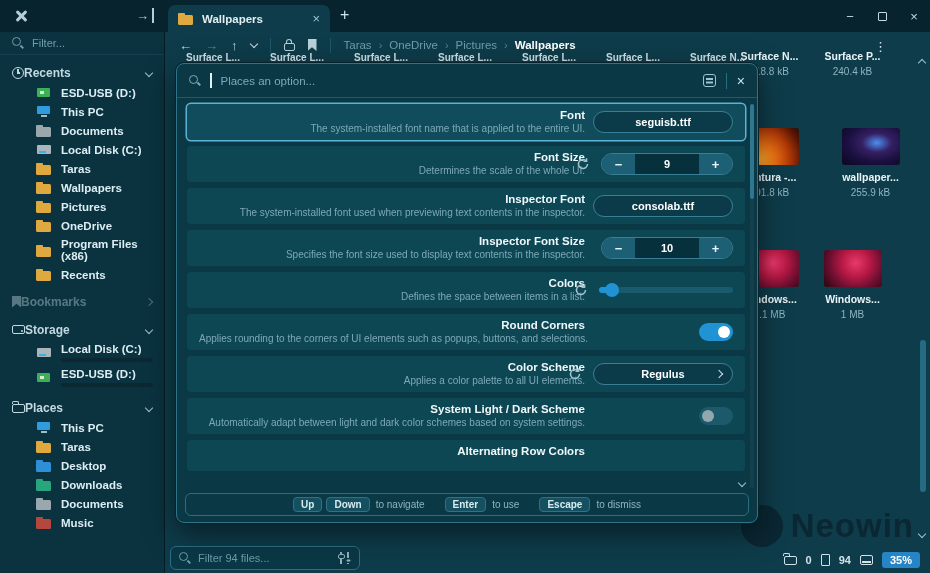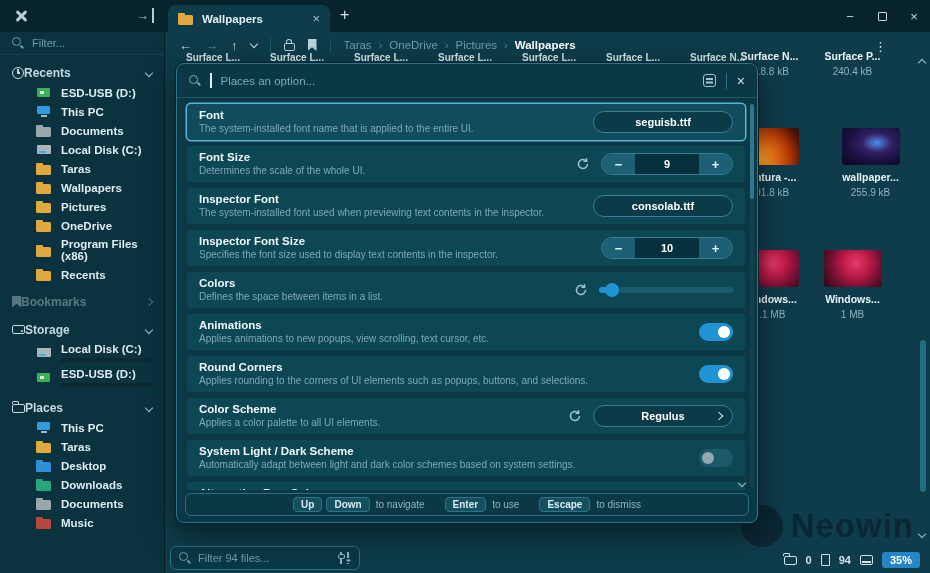--- a/index.html
+++ b/index.html
@@ -107,21 +107,21 @@
   
   .dialog{position:absolute;left:176px;top:63px;width:582px;height:460px;background:#0a3945;border:1px solid #2f7389;border-radius:8px;box-shadow:0 0 0 1px #07242e,0 10px 30px rgba(0,0,0,.5);z-index:5;}
   .dlg-head{height:34px;display:flex;align-items:center;gap:9px;padding:0 12px;border-bottom:1px solid #1d5b6e;color:#7fa9b8;font-size:11.5px;}
   .caret{width:1.5px;height:15px;background:#dff0f6;}
   .dlg-head-right{margin-left:auto;display:flex;align-items:center;gap:10px;color:#9fc3cf;}
   .list-ic{width:13px;height:13px;border:1.5px solid currentColor;border-radius:3px;position:relative;}
   .list-ic::before{content:"";position:absolute;left:2px;top:3px;right:2px;height:1.5px;background:currentColor;box-shadow:0 3.5px 0 currentColor;}
   .vdiv{width:1px;height:16px;background:#2b6d82;}
   .dlg-close{color:#cfe3ea;font-size:14px;}
 
-  .dlg-rows{position:absolute;left:0;right:8px;top:34px;bottom:32px;overflow:hidden;padding-top:6px;}
+  .dlg-rows{position:absolute;left:0;right:8px;top:34px;bottom:32px;overflow:hidden;padding-top:6px;text-align:right;}
   .drow{margin:0 4px 6px 10px;background:#0e4754;border-radius:4px;padding:4px 160px 5px 12px;position:relative;min-height:31px;}
   .drow.selected{box-shadow:0 0 0 1.5px #5cb3d6;background:#104c5b;}
   .d-title{font-size:11.5px;font-weight:bold;color:#eef7fa;line-height:14px;white-space:nowrap;}
   .d-desc{font-size:10px;color:#7da8b7;line-height:12px;margin-top:1px;white-space:nowrap;}
   .d-ctrl{position:absolute;right:12px;top:50%;transform:translateY(-50%);display:flex;align-items:center;gap:11px;}
   .reset-btn{color:#9fc3cf;display:flex;}
   .vpill{width:140px;height:22px;border:1px solid #3a7e95;border-radius:12px;background:#0b3b49;color:#fff;font-weight:bold;font-size:11px;display:flex;align-items:center;justify-content:center;position:relative;}
   .vpill .chev{position:absolute;right:10px;color:#cfe3ea;}
   .stepper{display:flex;width:132px;height:22px;border:1px solid #3a7e95;border-radius:12px;overflow:hidden;}
   .sbtn{width:33px;background:#1d6076;color:#eaf4f8;display:flex;align-items:center;justify-content:center;font-size:13px;font-weight:bold;}
@@ -501,29 +501,20 @@
         <svg width="14" height="14" viewBox="0 0 14 14">
                 <path d="M11.5 7a4.5 4.5 0 1 1-1.3-3.2" fill="none" stroke="currentColor" stroke-width="1.5"></path>
                 <path d="M10.6 1.2v3.1H7.5" fill="none" stroke="currentColor" stroke-width="1.5"></path>
               </svg>
       </span>
 
       <span class="slider">
         <span class="fill" style="width: 10%;"></span>
         <span class="knob" style="left: 10%;"></span>
       </span>
-    </div>
-  </div>
-        <div class="drow">
-    <div class="d-title">Animations</div>
-    <div class="d-desc">Applies animations to new popups, view scrolling, text cursor, etc.</div>
-    <div class="d-ctrl">
-
-      <span class="toggle on"></span>
-
     </div>
   </div>
         <div class="drow">
     <div class="d-title">Round Corners</div>
     <div class="d-desc">Applies rounding to the corners of UI elements such as popups, buttons, and selections.</div>
     <div class="d-ctrl">
 
       <span class="toggle on"></span>
 
     </div>

